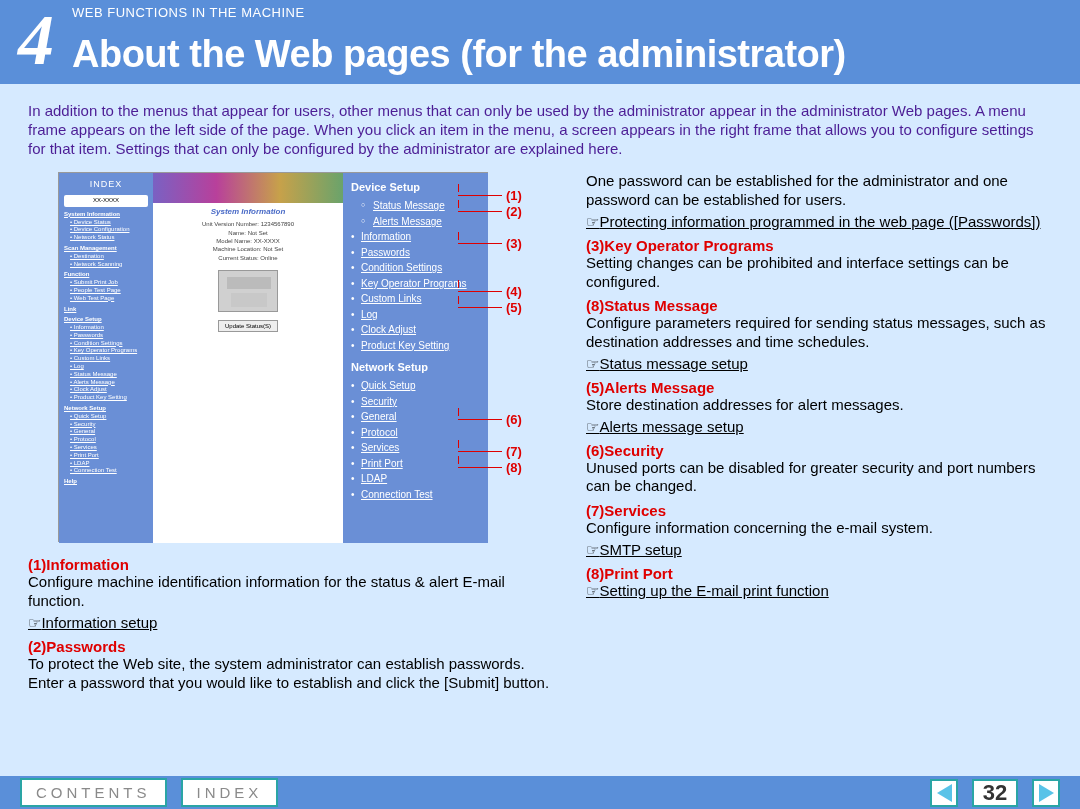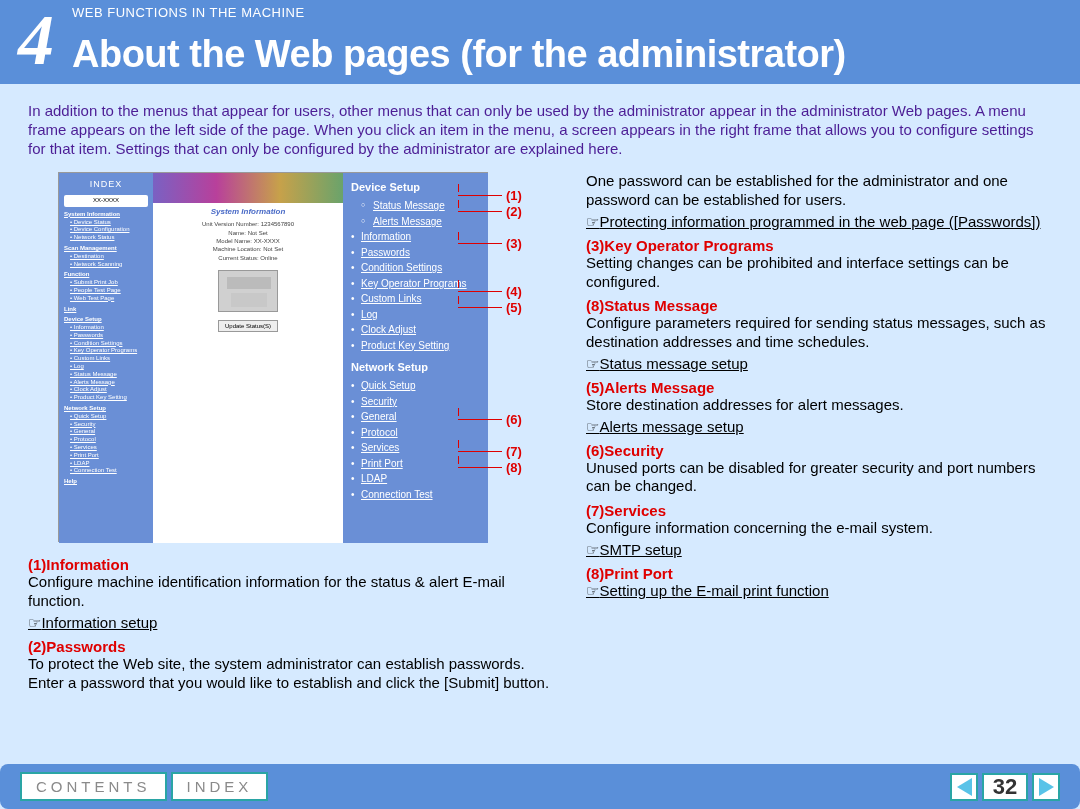--- a/index.html
+++ b/index.html
@@ -128,27 +128,26 @@
   .callout-tick { width:1px; height:8px; background:#df0000; position:absolute; left:0; top:-4px;}
   
   .item-title { color:#df0000; font-weight:bold; font-size:15px; margin-top:6px;}
   .item-body { font-size:15px; line-height:1.25; color:#000; margin-bottom:3px;}
   .item-link { color:#000000; font-size:15px; text-decoration:underline; cursor:pointer;}
   .item-link .hand { text-decoration:none; }
   
   .footer-bar {
     position:absolute;
     left:0; bottom:0;
-    width:100%; height:45px;
+    width:100%; height:33px;
     background:#5a8fd9;
     display:flex;
     align-items:center;
     padding: 0 20px;
-    gap: 4px;
-    border-radius: 8px;
+    gap: 14px;
   }
   .foot-btn {
     background:#fff;
     border:2px solid #2aa5a5;
     color:#8a8a8a;
     padding:4px 14px;
     font-size:15px;
     letter-spacing:4px;
     cursor:pointer;
   }

